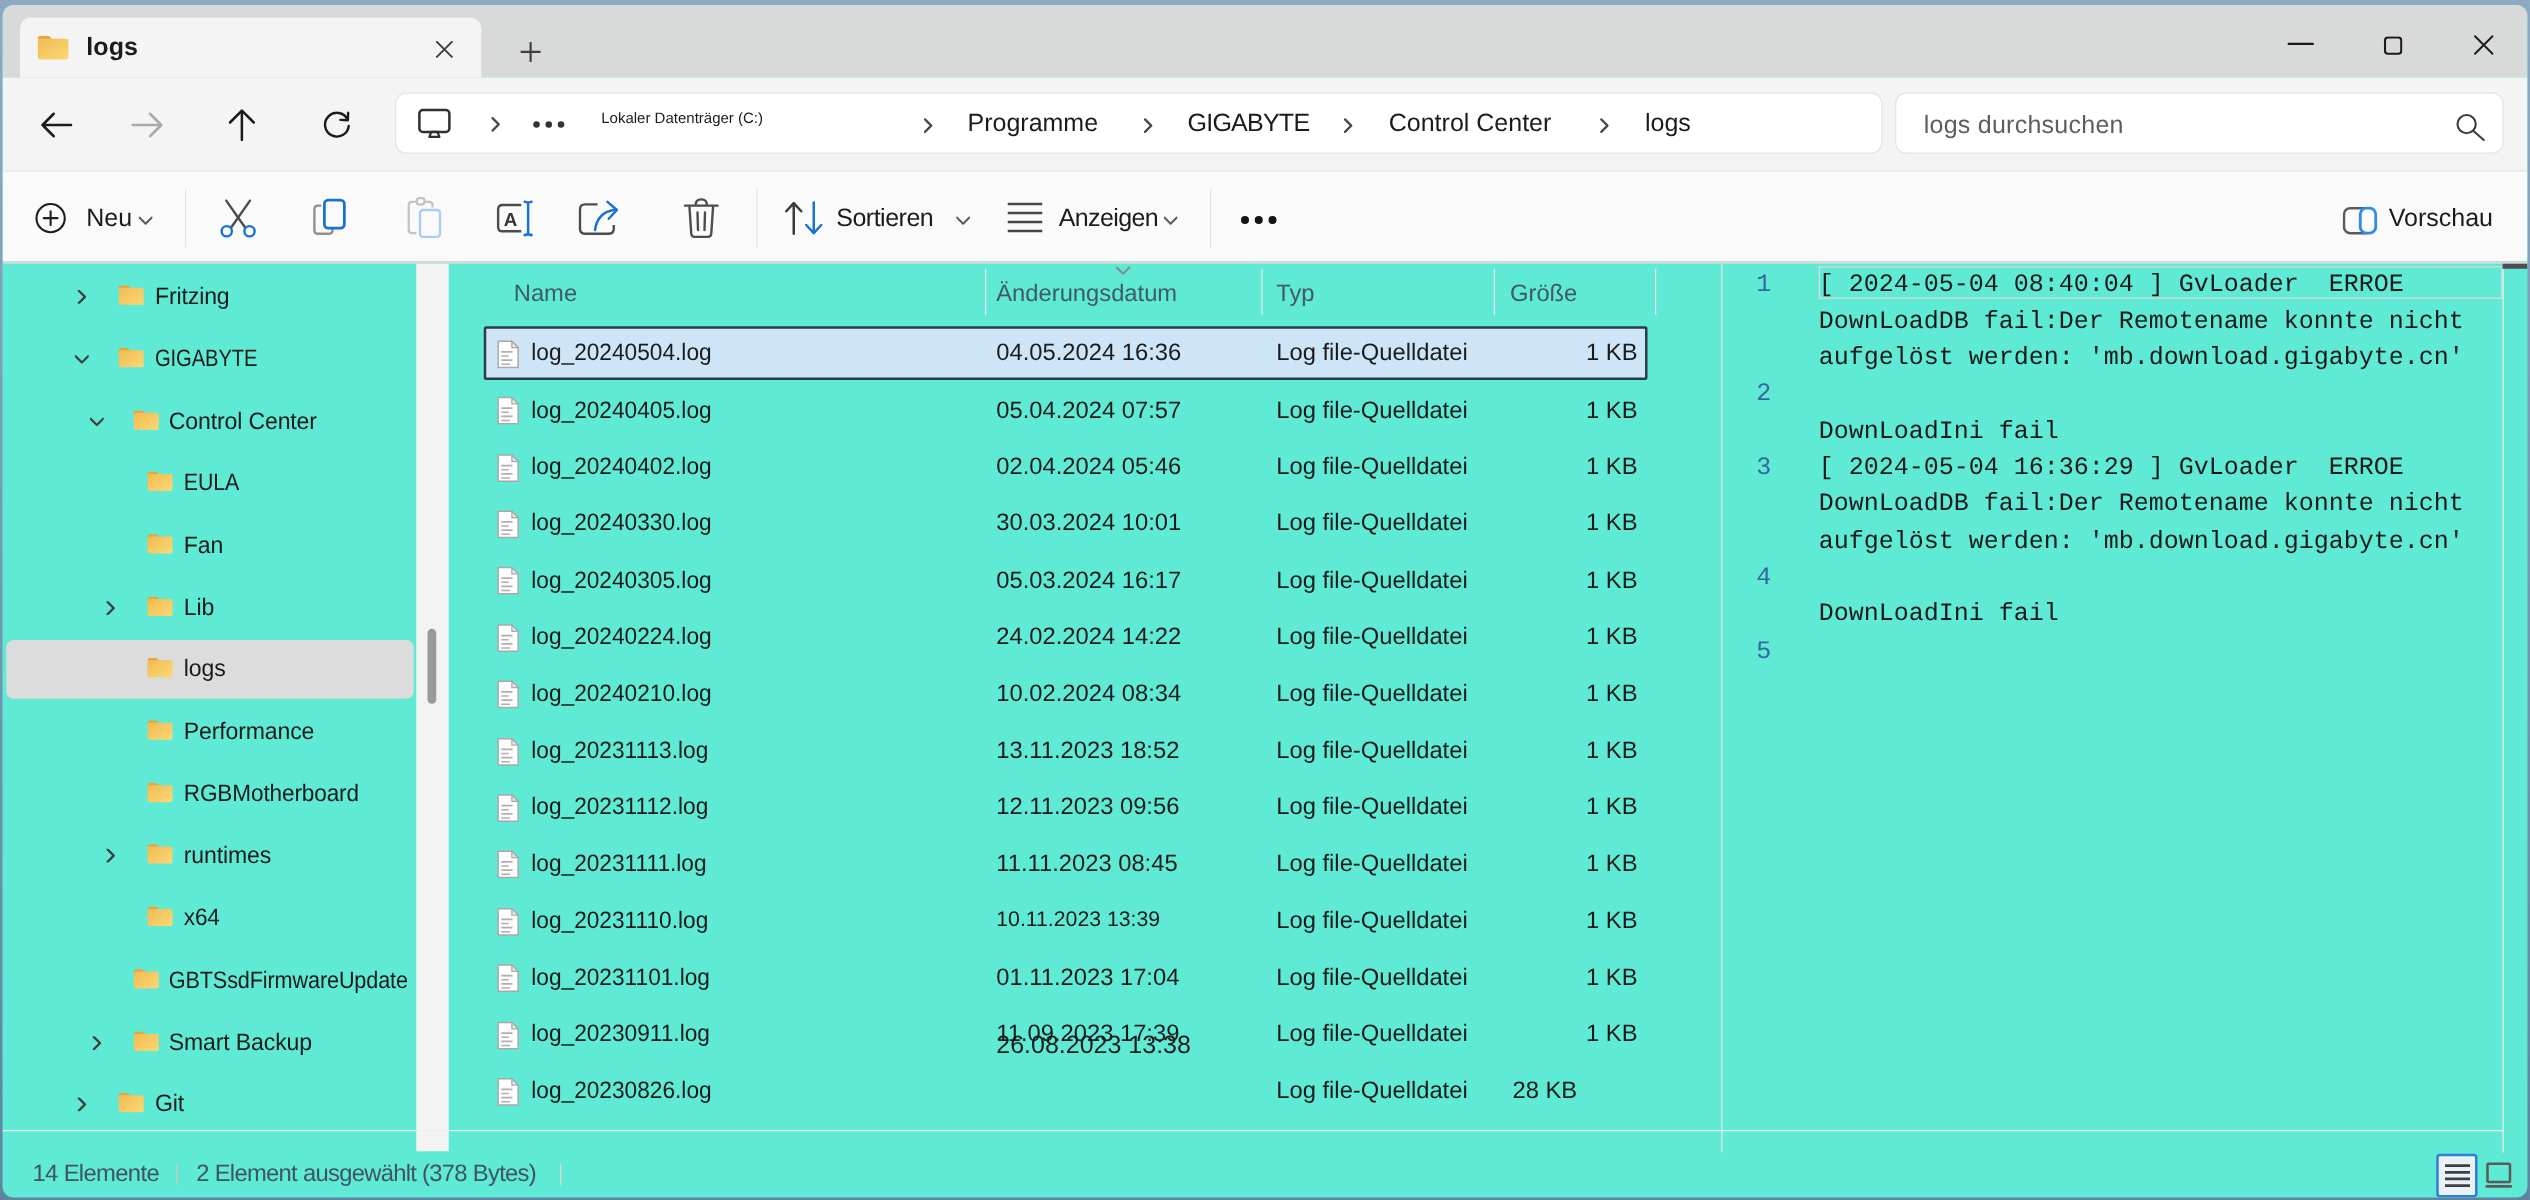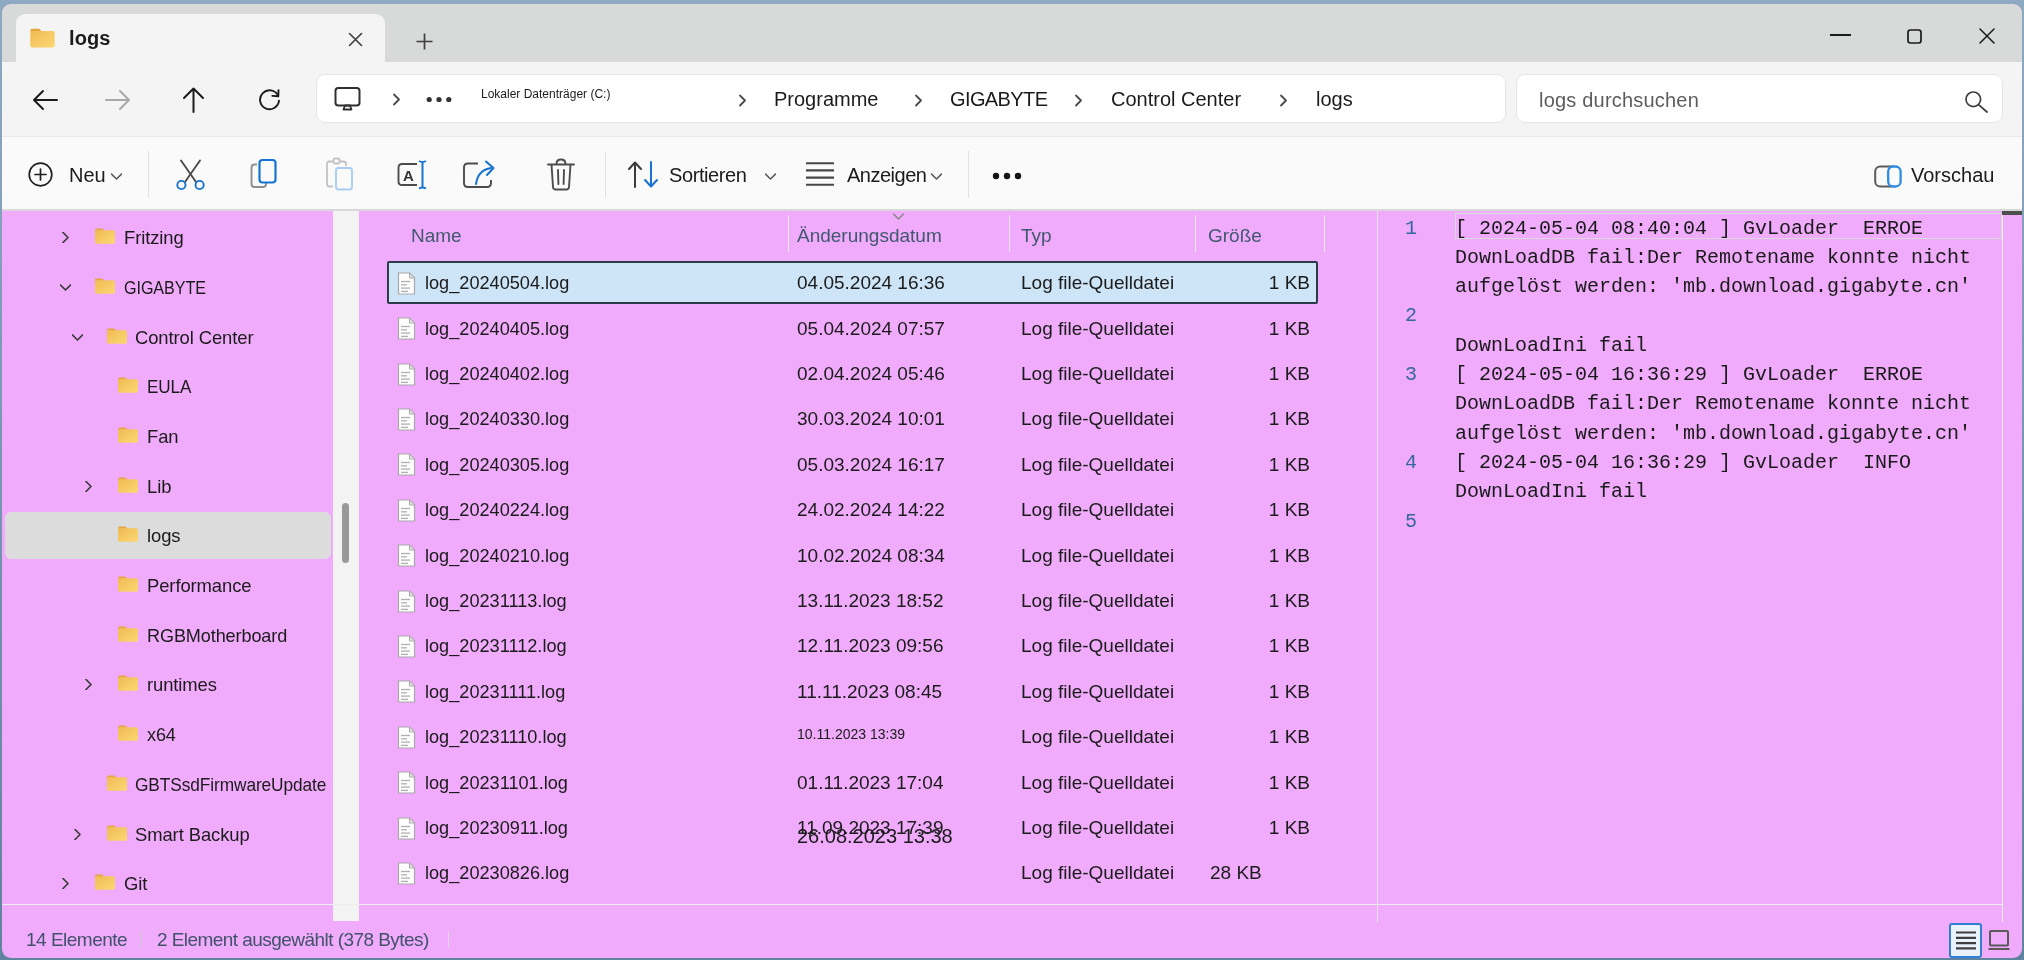--- a/index.html
+++ b/index.html
@@ -1,18 +1,18 @@
 <!DOCTYPE html>
 <html><head><meta charset="utf-8">
 <style>
 html,body{margin:0;padding:0}
 body{width:2024px;height:960px;overflow:hidden;background:linear-gradient(180deg,#8ea9c2,#5f84a0);font-family:"Liberation Sans",sans-serif;position:relative}
 .abs{position:absolute}
 .t{position:absolute;font-family:"Liberation Sans",sans-serif;color:#1b1b1b;white-space:pre;line-height:1.2}
-#win{position:absolute;left:2px;top:4px;width:2019.5px;height:953.5px;border-radius:9px;background:#f0abfc;overflow:hidden}
+#win{position:absolute;left:2px;top:4px;width:2019.5px;height:953.5px;border-radius:9px;background:#5eead4;overflow:hidden}
 #page{position:absolute;left:-2px;top:-4px;width:2024px;height:960px}
 .vline{position:absolute;width:1px;background:#e2e2e2}
 .hline{position:absolute;height:1px;background:#e2e2e2}
 .mono{font-family:"Liberation Mono",monospace;color:#1a1a1a}
 </style></head><body>
 <div id="win">
     <div id="page">
 
 <div class="abs" style="left:2px;top:4px;width:2020px;height:58px;background:#d8d9d9"></div>
 <div class="abs" style="left:2px;top:62px;width:2020px;height:75px;background:#f4f4f4"></div>
@@ -413,21 +413,21 @@
 <path d="M1.5 1 H12.5 L17.5 6 V22 H1.5 Z" fill="#fdfdfd" stroke="#a9a9a9" stroke-width="1.2"></path>
 <path d="M12.5 1 L12.5 6 L17.5 6 Z" fill="#e9e9e9" stroke="#a9a9a9" stroke-width="1"></path>
 <g stroke="#b0b0b0" stroke-width="1.3">
 <line x1="4" y1="9.5" x2="13" y2="9.5"></line>
 <line x1="4" y1="12.8" x2="10" y2="12.8"></line>
 <line x1="4" y1="16.1" x2="13" y2="16.1"></line>
 <line x1="4" y1="19.4" x2="11" y2="19.4"></line>
 </g>
       </svg>
 <div class="t" style="left:425px;top:726.2px;font-size:19px;transform:scaleX(.955);transform-origin:0 50%">log_20231110.log</div>
-<div class="t" style="left:797px;top:726.2px;font-size:14px">10.11.2023 13:39</div>
+<div class="t" style="left:797px;top:726.2px;font-size:17px">10.11.2023 13:39</div>
 <div class="t" style="left:1021px;top:726.2px;font-size:19px">Log file-Quelldatei</div>
 <div class="t" style="left:1210px;top:726.2px;width:100px;text-align:right;font-size:19px">1 KB</div>
 <svg class="abs" style="left:397px;top:771.0999999999999px" width="19" height="23" viewBox="0 0 19 23">
 <path d="M1.5 1 H12.5 L17.5 6 V22 H1.5 Z" fill="#fdfdfd" stroke="#a9a9a9" stroke-width="1.2"></path>
 <path d="M12.5 1 L12.5 6 L17.5 6 Z" fill="#e9e9e9" stroke="#a9a9a9" stroke-width="1"></path>
 <g stroke="#b0b0b0" stroke-width="1.3">
 <line x1="4" y1="9.5" x2="13" y2="9.5"></line>
 <line x1="4" y1="12.8" x2="10" y2="12.8"></line>
 <line x1="4" y1="16.1" x2="13" y2="16.1"></line>
 <line x1="4" y1="19.4" x2="11" y2="19.4"></line>
@@ -473,21 +473,20 @@
 <div class="t mono" style="left:1455px;top:216.5px;font-size:20px">[ 2024-05-04 08:40:04 ] GvLoader  ERROE</div>
 <div class="t mono" style="left:1455px;top:245.82999999999998px;font-size:20px">DownLoadDB fail:Der Remotename konnte nicht</div>
 <div class="t mono" style="left:1455px;top:275.15999999999997px;font-size:20px">aufgelöst werden: 'mb.download.gigabyte.cn'</div>
 <div class="t mono" style="left:1385px;top:304.49px;width:32px;text-align:right;font-size:20px;color:#36689f">2</div>
 <div class="t mono" style="left:1455px;top:333.82px;font-size:20px">DownLoadIni fail</div>
 <div class="t mono" style="left:1385px;top:363.15px;width:32px;text-align:right;font-size:20px;color:#36689f">3</div>
 <div class="t mono" style="left:1455px;top:363.15px;font-size:20px">[ 2024-05-04 16:36:29 ] GvLoader  ERROE</div>
 <div class="t mono" style="left:1455px;top:392.48px;font-size:20px">DownLoadDB fail:Der Remotename konnte nicht</div>
 <div class="t mono" style="left:1455px;top:421.81px;font-size:20px">aufgelöst werden: 'mb.download.gigabyte.cn'</div>
 <div class="t mono" style="left:1385px;top:451.14px;width:32px;text-align:right;font-size:20px;color:#36689f">4</div>
-<div class="t mono" style="left:1455px;top:451.14px;font-size:20px">[ 2024-05-04 16:36:29 ] GvLoader  INFO</div>
 <div class="t mono" style="left:1455px;top:480.46999999999997px;font-size:20px">DownLoadIni fail</div>
 <div class="t mono" style="left:1385px;top:509.79999999999995px;width:32px;text-align:right;font-size:20px;color:#36689f">5</div>
 <div class="abs hline" style="left:2px;top:903.5px;width:2000px;background:#ededed"></div>
 <div class="t" style="left:26px;top:929px;font-size:19px;letter-spacing:-.5px;color:#41526a">14 Elemente</div>
 <div class="vline" style="left:141px;top:931px;height:17px;background:#c9c9c9"></div>
 <div class="t" style="left:157px;top:929px;font-size:19px;letter-spacing:-.55px;color:#41526a">2 Element ausgewählt (378 Bytes)</div>
 <div class="vline" style="left:448px;top:931px;height:17px;background:#d9d9d9"></div>
 <div class="abs" style="left:1949px;top:922.5px;width:33px;height:35px;background:#e9f2fb;border:2px solid #2f7fd6;border-radius:3px;box-sizing:border-box"></div>
 <svg class="abs" style="left:1956px;top:931px" width="20" height="19" viewBox="0 0 20 19">
 <g stroke="#3f3f3f" stroke-width="2.2">

